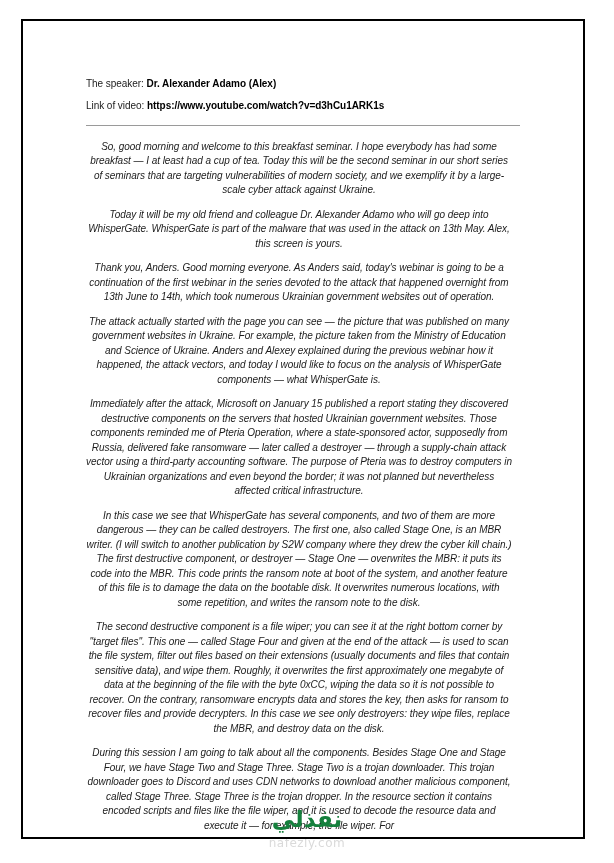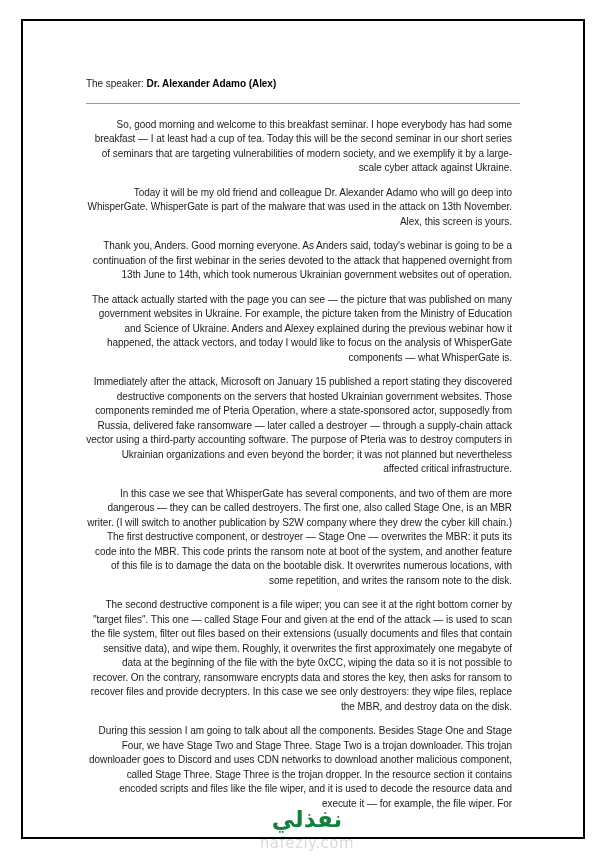--- a/index.html
+++ b/index.html
@@ -45,42 +45,43 @@
     font-weight: bold;
   }
   .separator {
     border: none;
     border-top: 1px solid #9a9a9a;
     margin: 11px 0 14px 0;
     height: 0;
   }
   .para {
     margin: 0 8px 10px 0;
-    text-align: right;
+    text-align: center;
+    font-style: italic;
   }
   .watermark {
     position: absolute;
     left: 0;
     width: 614px;
     top: 804px;
     text-align: center;
     z-index: 3;
     pointer-events: none;
   }
   .wm-arabic {
     font-family: "DejaVu Sans", sans-serif;
     font-size: 23px;
     font-weight: bold;
     color: #15803d;
     line-height: 30px;
     letter-spacing: 1px;
   }
   .wm-domain {
     font-family: "DejaVu Sans", sans-serif;
-    font-size: 15px;
+    font-size: 12px;
     color: #dadada;
     line-height: 15px;
     letter-spacing: 0.5px;
     margin-top: 2px;
   }
   .border-overlay {
     position: absolute;
     left: 21px;
     top: 19px;
     width: 560px;
@@ -95,26 +96,27 @@
 </head>
 <body>
 
 <div class="stage">
 
   <div class="page">
     <div class="page-content">
 
       <p class="meta-line"><span>The speaker: </span><b>Dr. Alexander Adamo (Alex)</b></p>
 
+      <p class="meta-line"><span>Link of video: </span><b>https://www.youtube.com/watch?v=d3hCu1ARK1s</b></p>
 
 
       <hr class="separator">
 
       <p class="para">So, good morning and welcome to this breakfast seminar. I hope everybody has had some breakfast — I at least had a cup of tea. Today this will be the second seminar in our short series of seminars that are targeting vulnerabilities of modern society, and we exemplify it by a large-scale cyber attack against Ukraine.</p>
-      <p class="para">Today it will be my old friend and colleague Dr. Alexander Adamo who will go deep into WhisperGate. WhisperGate is part of the malware that was used in the attack on 13th November. Alex, this screen is yours.</p>
+      <p class="para">Today it will be my old friend and colleague Dr. Alexander Adamo who will go deep into WhisperGate. WhisperGate is part of the malware that was used in the attack on 13th May. Alex, this screen is yours.</p>
       <p class="para">Thank you, Anders. Good morning everyone. As Anders said, today's webinar is going to be a continuation of the first webinar in the series devoted to the attack that happened overnight from 13th June to 14th, which took numerous Ukrainian government websites out of operation.</p>
       <p class="para">The attack actually started with the page you can see — the picture that was published on many government websites in Ukraine. For example, the picture taken from the Ministry of Education and Science of Ukraine. Anders and Alexey explained during the previous webinar how it happened, the attack vectors, and today I would like to focus on the analysis of WhisperGate components — what WhisperGate is.</p>
       <p class="para">Immediately after the attack, Microsoft on January 15 published a report stating they discovered destructive components on the servers that hosted Ukrainian government websites. Those components reminded me of Pteria Operation, where a state-sponsored actor, supposedly from Russia, delivered fake ransomware — later called a destroyer — through a supply-chain attack vector using a third-party accounting software. The purpose of Pteria was to destroy computers in Ukrainian organizations and even beyond the border; it was not planned but nevertheless affected critical infrastructure.</p>
       <p class="para">In this case we see that WhisperGate has several components, and two of them are more dangerous — they can be called destroyers. The first one, also called Stage One, is an MBR writer. (I will switch to another publication by S2W company where they drew the cyber kill chain.) The first destructive component, or destroyer — Stage One — overwrites the MBR: it puts its code into the MBR. This code prints the ransom note at boot of the system, and another feature of this file is to damage the data on the bootable disk. It overwrites numerous locations, with some repetition, and writes the ransom note to the disk.</p>
       <p class="para">The second destructive component is a file wiper; you can see it at the right bottom corner by "target files". This one — called Stage Four and given at the end of the attack — is used to scan the file system, filter out files based on their extensions (usually documents and files that contain sensitive data), and wipe them. Roughly, it overwrites the first approximately one megabyte of data at the beginning of the file with the byte 0xCC, wiping the data so it is not possible to recover. On the contrary, ransomware encrypts data and stores the key, then asks for ransom to recover files and provide decrypters. In this case we see only destroyers: they wipe files, replace the MBR, and destroy data on the disk.</p>
       <p class="para">During this session I am going to talk about all the components. Besides Stage One and Stage Four, we have Stage Two and Stage Three. Stage Two is a trojan downloader. This trojan downloader goes to Discord and uses CDN networks to download another malicious component, called Stage Three. Stage Three is the trojan dropper. In the resource section it contains encoded scripts and files like the file wiper, and it is used to decode the resource data and execute it — for example, the file wiper. For</p>
 
     </div>
   </div>
 

